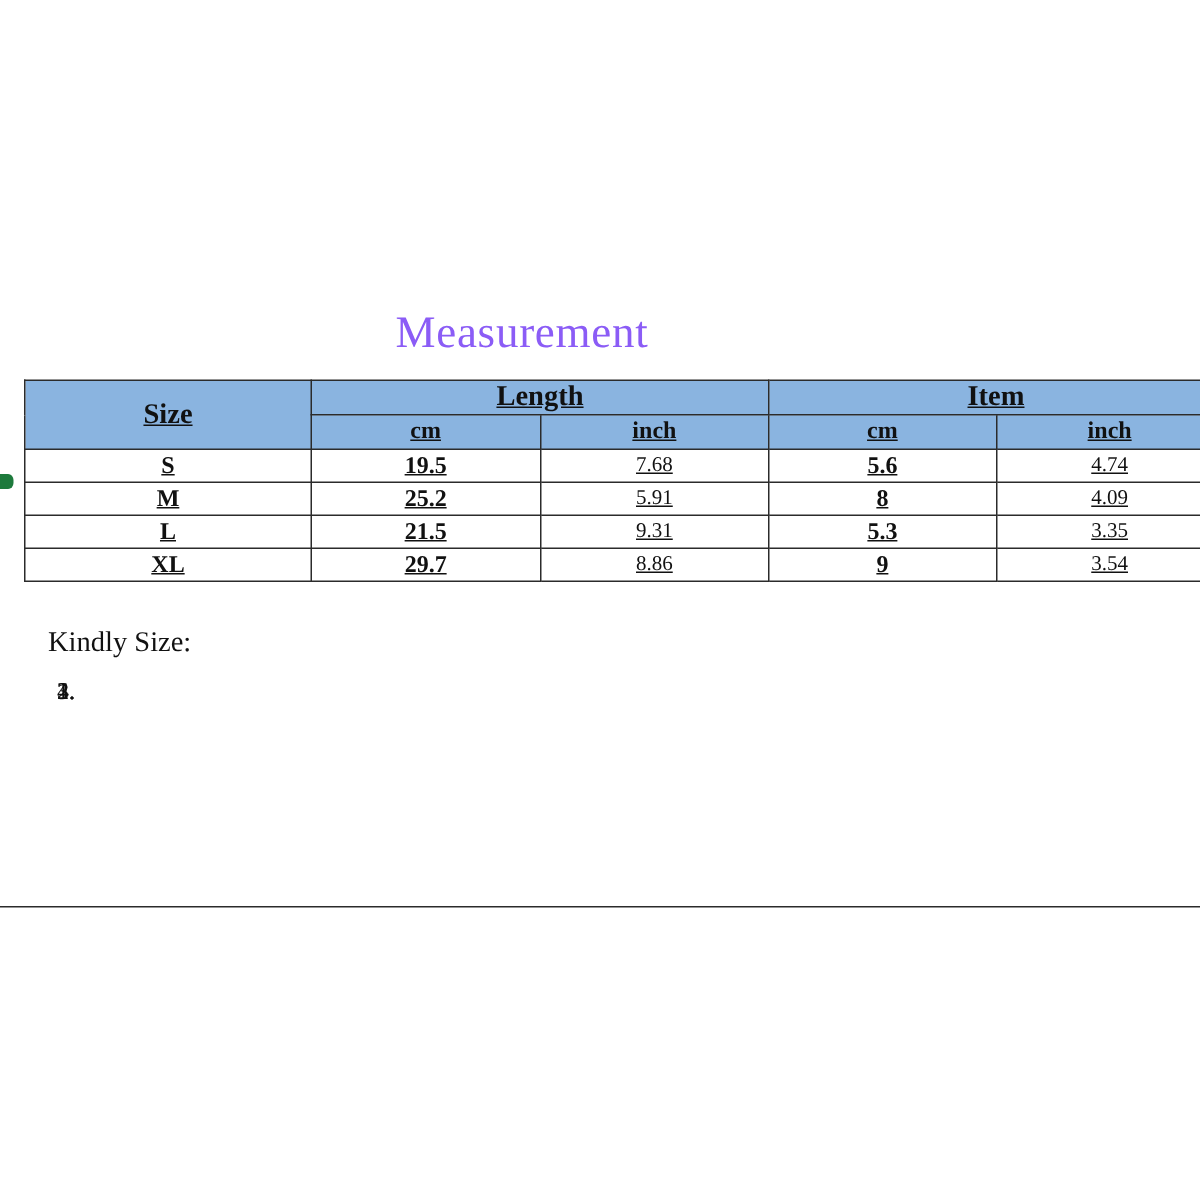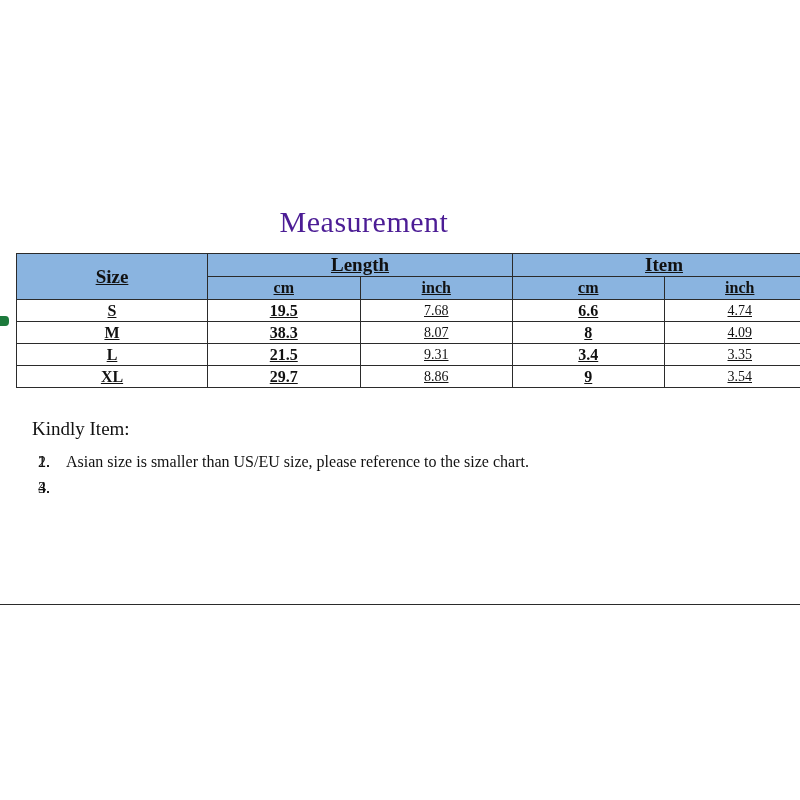--- a/index.html
+++ b/index.html
@@ -15,27 +15,27 @@
     overflow: hidden;
   }
   #page {
     position: relative;
     width: 800px;
     height: 800px;
   }
   .title {
     position: absolute;
     top: 205px;
-    left: 16px;
+    left: 0;
     width: 696px;
     text-align: center;
     font-size: 30px;
     font-weight: normal;
     letter-spacing: 0.5px;
-    color: #4c1d95;
+    color: #8b5cf6;
   }
   table.size-table {
     position: absolute;
     top: 253px;
     left: 16px;
     width: 800px;
     border-collapse: collapse;
     table-layout: fixed;
     text-decoration: underline;
   }
@@ -144,58 +144,57 @@
         <td class="hdr hdr-unit" style="width:152px">cm</td>
         <td class="hdr hdr-unit" style="width:152px">inch</td>
         <td class="hdr hdr-unit" style="width:152px">cm</td>
         <td class="hdr hdr-unit" style="width:152px">inch</td>
       </tr>
 
       <tr>
         <td class="row-cell cell-size">S</td>
         <td class="row-cell cell-bold">19.5</td>
         <td class="row-cell cell-plain">7.68</td>
-        <td class="row-cell cell-bold">6.6</td>
+        <td class="row-cell cell-bold">5.6</td>
         <td class="row-cell cell-plain">4.74</td>
       </tr>
       <tr>
         <td class="row-cell cell-size">M</td>
-        <td class="row-cell cell-bold">38.3</td>
-        <td class="row-cell cell-plain">8.07</td>
+        <td class="row-cell cell-bold">25.2</td>
+        <td class="row-cell cell-plain">5.91</td>
         <td class="row-cell cell-bold">8</td>
         <td class="row-cell cell-plain">4.09</td>
       </tr>
       <tr>
         <td class="row-cell cell-size">L</td>
         <td class="row-cell cell-bold">21.5</td>
         <td class="row-cell cell-plain">9.31</td>
-        <td class="row-cell cell-bold">3.4</td>
+        <td class="row-cell cell-bold">5.3</td>
         <td class="row-cell cell-plain">3.35</td>
       </tr>
       <tr>
         <td class="row-cell cell-size">XL</td>
         <td class="row-cell cell-bold">29.7</td>
         <td class="row-cell cell-plain">8.86</td>
         <td class="row-cell cell-bold">9</td>
         <td class="row-cell cell-plain">3.54</td>
       </tr>
     </tbody>
   </table>
 
   <div class="edge-mark"></div>
 
   <div class="tips">
-    <div class="tips-title">Kindly Item:</div>
+    <div class="tips-title">Kindly Size:</div>
     <ul class="tips-list">
       <li>
         <span class="num">1.</span>
       </li>
       <li>
         <span class="num">2.</span>
-        <span>Asian size is smaller than US/EU size, please reference to the size chart.</span>
       </li>
       <li>
         <span class="num">3.</span>
       </li>
       <li>
         <span class="num">4.</span>
       </li>
     </ul>
   </div>
 

